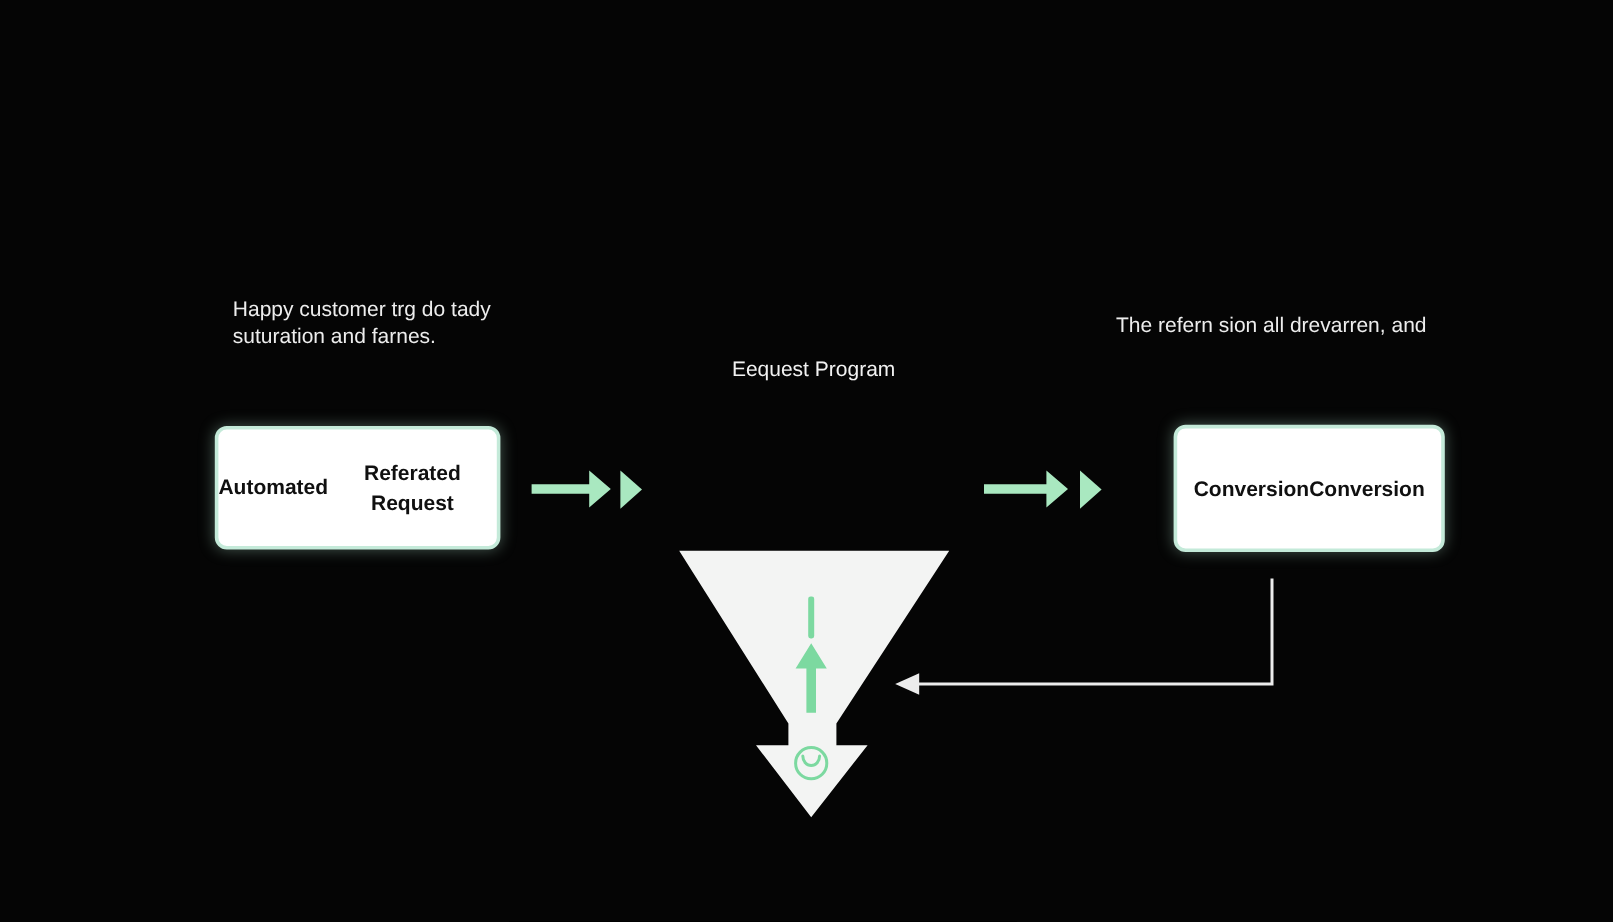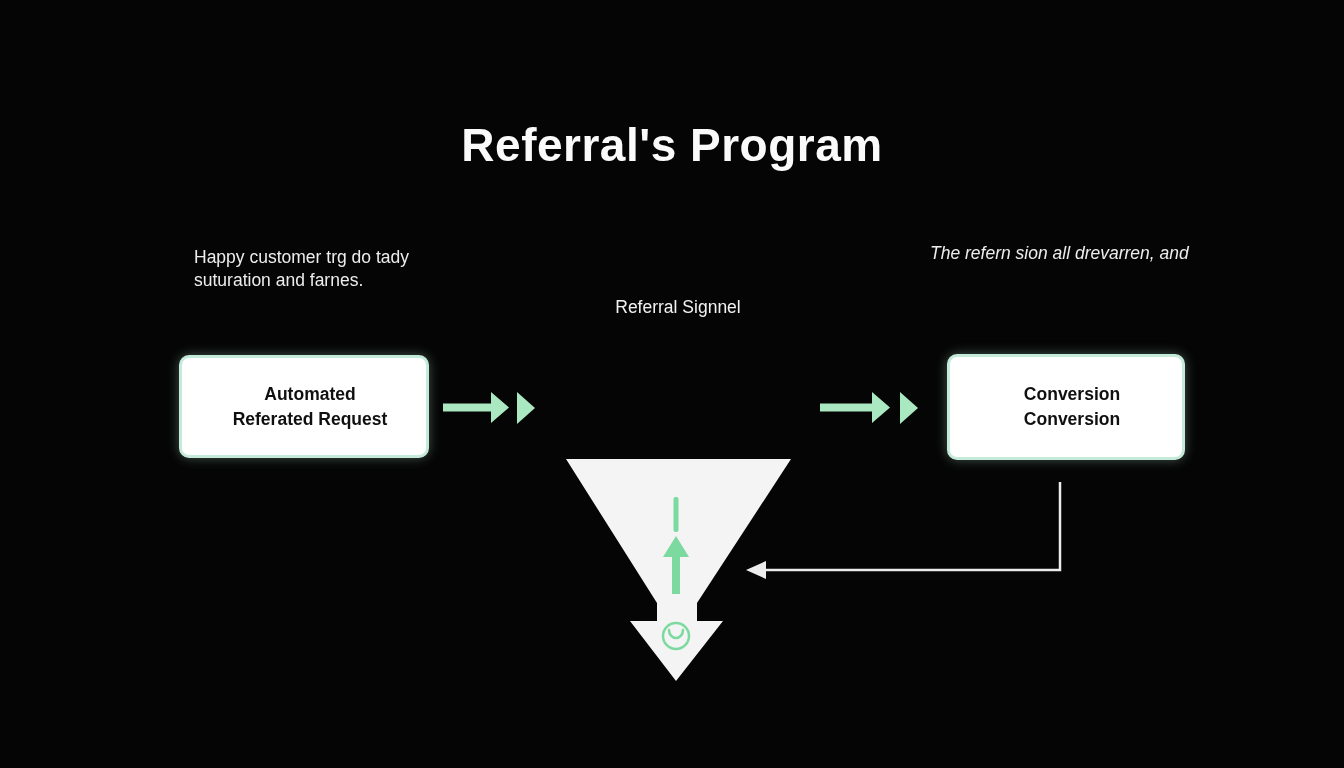--- a/index.html
+++ b/index.html
@@ -24,73 +24,71 @@
   }
   .note {
     position: absolute;
     color: #ededed;
     font-size: 17.5px;
     line-height: 23px;
     font-weight: 400;
   }
   .note span { display: block; }
   .note-left  { left: 194px; top: 246px; }
-  .note-right { left: 930px; top: 242px; font-style: italic; }
+  .note-right { left: 930px; top: 260px; }
   .center-label {
     position: absolute;
     left: 558px; top: 296px;
     width: 240px;
     text-align: center;
     color: #f2f2f2;
     font-size: 17.5px;
     line-height: 23px;
   }
   .center-label span { display: block; }
   .flow-box {
     position: absolute;
     background: #ffffff;
     border: 3px solid #c4ead9;
     border-radius: 10px;
     box-shadow: 0 0 12px rgba(180, 232, 208, 0.35);
     display: flex;
-    flex-direction: column;
+    flex-direction: row;
     justify-content: center;
     align-items: center;
     text-align: center;
     color: #101010;
     font-size: 17.5px;
     font-weight: 700;
     line-height: 25px;
-    padding-left: 12px;
   }
   .flow-box span { display: block; }
   .box-1 { left: 179px; top: 355px; width: 232px; height: 97px; }
   .box-2 { left: 557px; top: 355px; width: 235px; height: 95px; }
-  .box-3 { left: 947px; top: 354px; width: 220px; height: 100px; }
+  .box-3 { left: 978px; top: 354px; width: 220px; height: 100px; }
   .diagram-overlay {
     position: absolute;
     left: 0; top: 0;
     width: 1344px;
     height: 768px;
   }
 </style>
 </head>
 <body>
 
 <div class="canvas">
 
-  <h1 class="title">Referral's Program</h1>
 
   <div class="note note-left">
     <span>Happy customer trg do tady</span>
     <span>suturation and farnes.</span>
   </div>
 
   <div class="center-label">
-    <span>Referral Signnel</span>
+    <span>Eequest Program</span>
   </div>
 
   <div class="note note-right">
     <span>The refern sion all drevarren, and</span>
   </div>
 
   <div class="flow-box box-1">
     <span>Automated</span>
     <span>Referated Request</span>
   </div>

